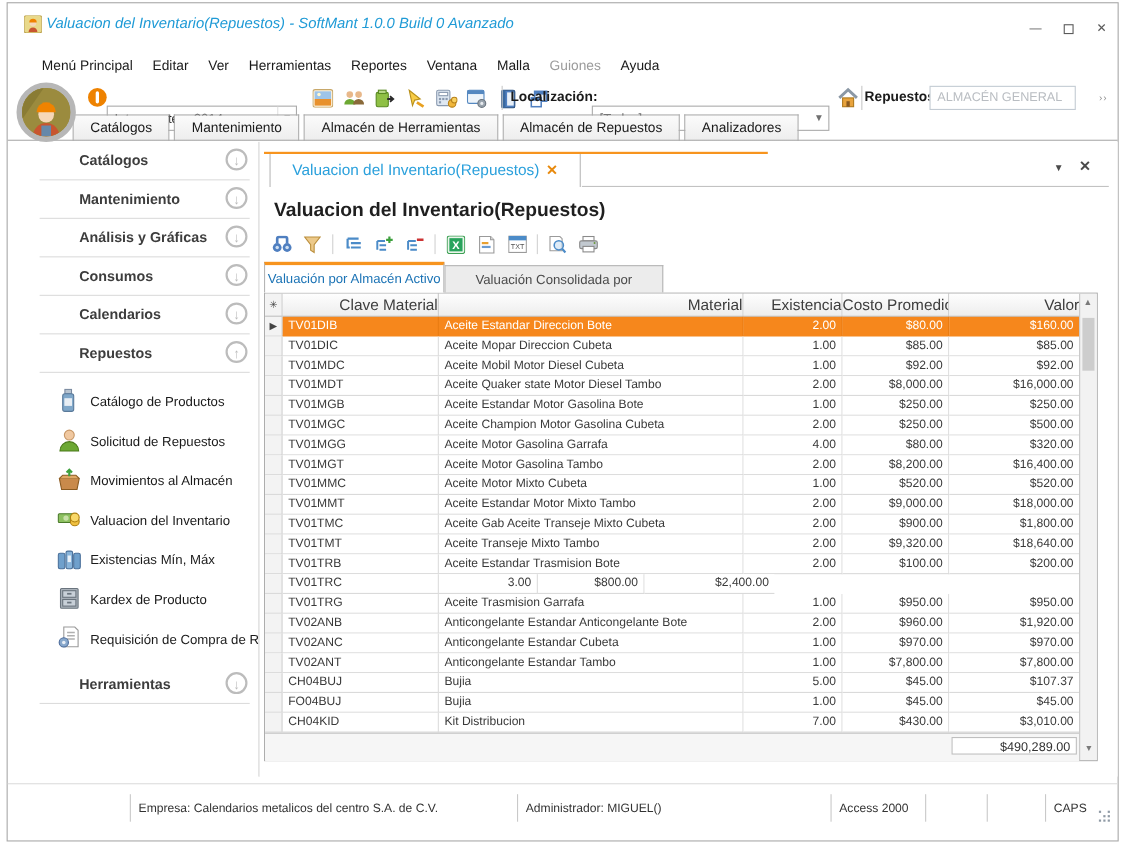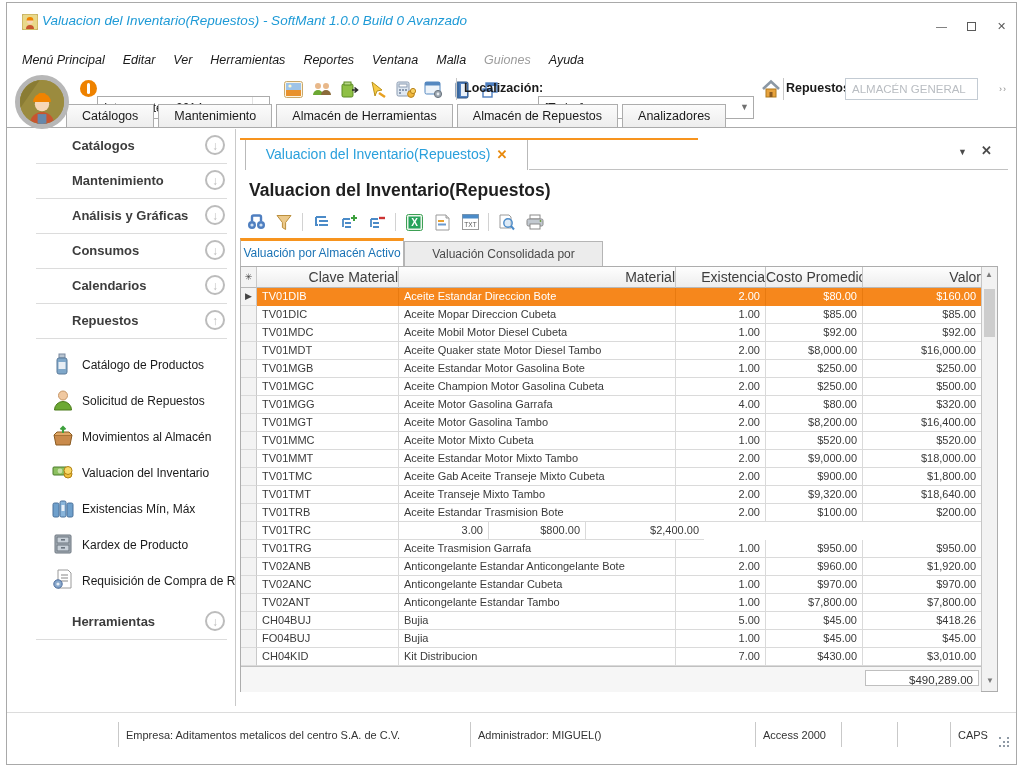--- a/index.html
+++ b/index.html
@@ -8,21 +8,21 @@
   .abs { position:absolute; }
   .frame { left:6px; top:2px; width:1011px; height:763px; border:1px solid #a9a9a9; }
 
   
   .title-text { left:42px; top:13px; font-size:13.5px; color:#1e9ad6;font-style:italic; }
   .winbtns { right:16px; top:20px; display:flex; gap:17px; color:#5a5a5a; font-size:11px; }
   .winbtn { width:13px; height:13px; text-align:center; line-height:13px; cursor:default; }
   .maxbox { width:9px; height:9px; border:1px solid #5a5a5a; margin-top:2px; }
 
   
-  .menubar { left:13px; top:50px; height:22px; display:flex;font-style:italic; }
+  .menubar { left:29px; top:50px; height:22px; display:flex; }
   .menu-item { padding:3px 9px; font-size:12.5px; color:#1a1a1a; }
   .menu-item.disabled { color:#9b9b9b; }
 
   
   .avatar { left:15px; top:75px; width:54px; height:54px; border:5px solid #b7b7b7; border-radius:50%; overflow:hidden; background:#9b8b3e; z-index:5; }
   .alert-ico { left:80px; top:80px; width:17px; height:17px; border-radius:50%; background:#ee8200; }
   .alert-ico span { position:absolute; left:7px; top:3px; width:3px; height:11px; background:#fff; border-radius:2px; }
   .combo { height:23px; border:1px solid #ababab; background:#fff; font-size:12px; color:#222; display:flex; align-items:center;margin-top:19px; }
   .combo .val { flex:1; padding:0 6px; white-space:nowrap; overflow:hidden; }
   .combo .arr { width:17px; text-align:center; color:#707070; font-size:9px; border-left:1px solid #e2e2e2; line-height:21px; }
@@ -586,21 +586,21 @@
             <div class="cell w-exi num">1.00</div>
             <div class="cell w-cos num">$7,800.00</div>
             <div class="cell w-val num" style="border-right: none;">$7,800.00</div>
           </div>
           <div class="row">
             <div class="cell ind w-ind"></div>
             <div class="cell w-clave">CH04BUJ</div>
             <div class="cell w-mat">Bujia</div>
             <div class="cell w-exi num">5.00</div>
             <div class="cell w-cos num">$45.00</div>
-            <div class="cell w-val num" style="border-right: none;">$418.26</div>
+            <div class="cell w-val num" style="border-right: none;">$107.37</div>
           </div>
           <div class="row">
             <div class="cell ind w-ind"></div>
             <div class="cell w-clave">FO04BUJ</div>
             <div class="cell w-mat">Bujia</div>
             <div class="cell w-exi num">1.00</div>
             <div class="cell w-cos num">$45.00</div>
             <div class="cell w-val num" style="border-right: none;">$45.00</div>
           </div>
           <div class="row">
@@ -618,21 +618,21 @@
     </div>
     <div class="gscroll">
       <span class="up">▲</span>
       <span class="thumb"></span>
       <span class="dn">▼</span>
     </div>
   </div>
 
   <div class="abs status-line"></div>
   <div class="abs ssep" style="left:118px"></div>
-  <div class="abs stext" style="left:126px">Empresa: Aditamentos metalicos del centro S.A. de C.V.</div>
+  <div class="abs stext" style="left:126px">Empresa: Calendarios metalicos del centro S.A. de C.V.</div>
   <div class="abs ssep" style="left:470px"></div>
   <div class="abs stext" style="left:478px">Administrador: MIGUEL()</div>
   <div class="abs ssep" style="left:755px"></div>
   <div class="abs stext" style="left:763px">Access 2000</div>
   <div class="abs ssep" style="left:841px"></div>
   <div class="abs ssep" style="left:897px"></div>
   <div class="abs ssep" style="left:950px"></div>
   <div class="abs stext" style="left:958px">CAPS</div>
   <div class="abs grip">
       <i></i>

